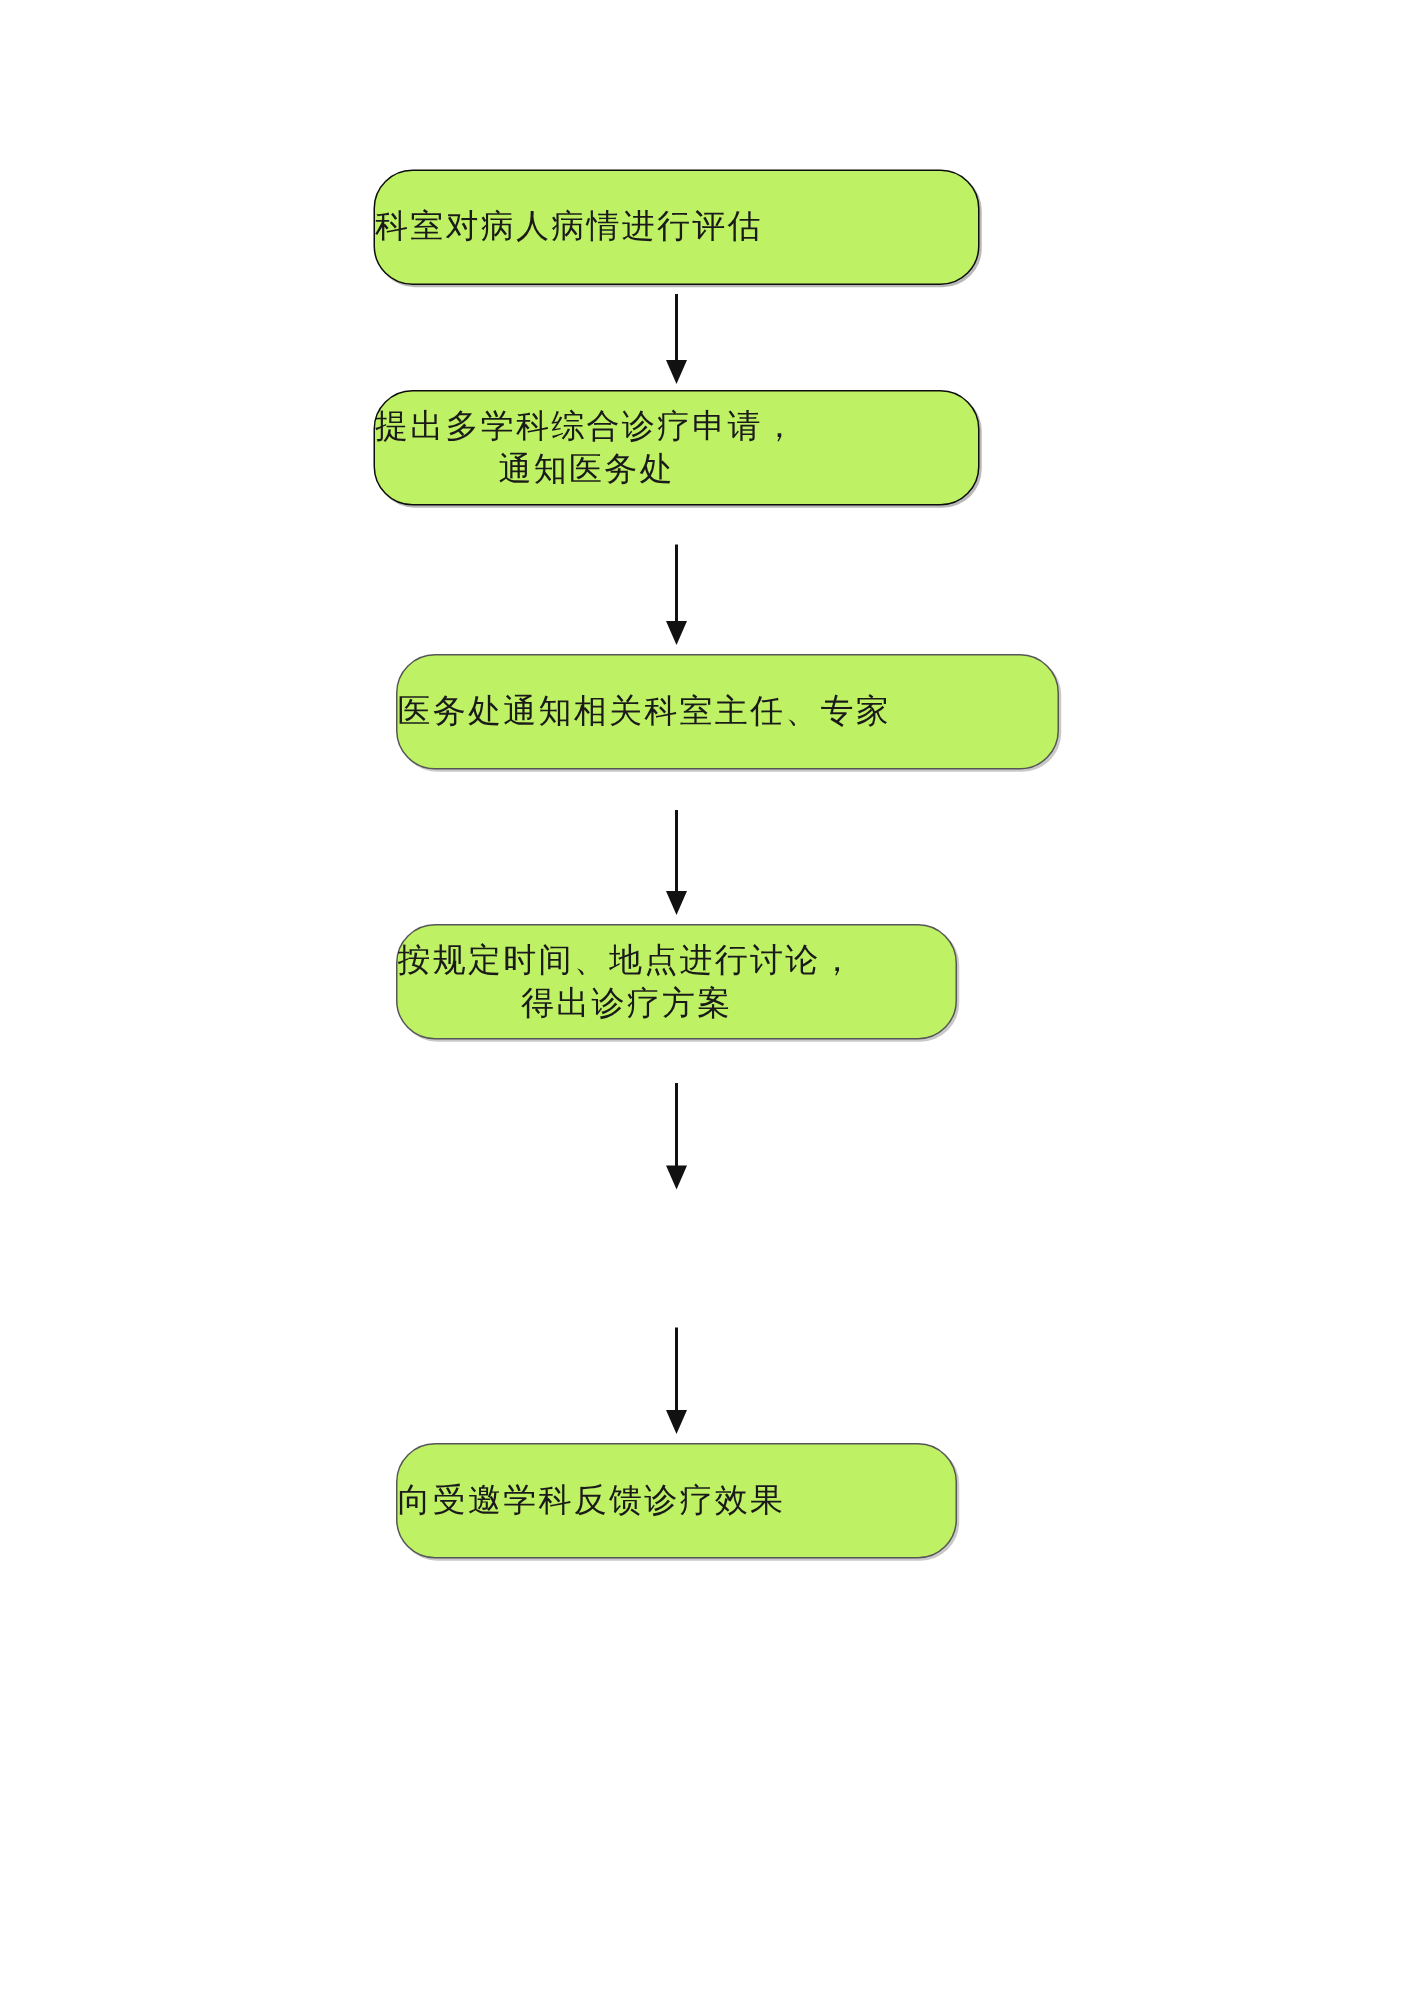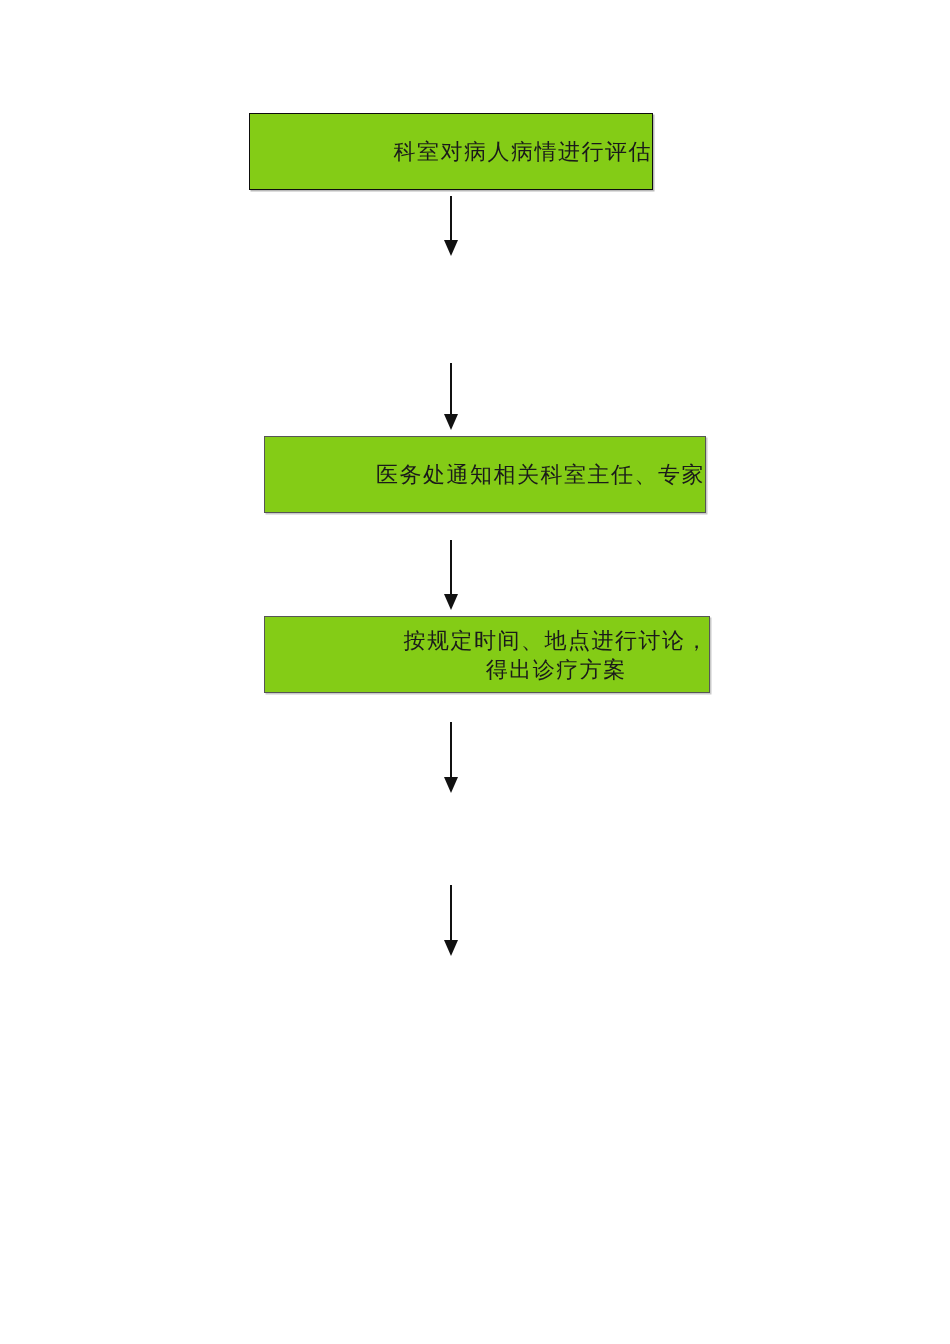--- a/index.html
+++ b/index.html
@@ -14,25 +14,26 @@
   #page {
     position: relative;
     width: 950px;
     height: 1344px;
     background: #ffffff;
     overflow: hidden;
   }
   .flow-box {
     position: absolute;
     box-sizing: border-box;
-    background: #84cc16;
+    background: #bef264;
     display: flex;
     align-items: center;
-    justify-content: flex-end;
+    justify-content: flex-start;
     text-align: center;
+    border-radius: 26px;
   }
   .flow-box .box-text {
     font-size: 22px;
     line-height: 29px;
     color: #1a1a1a;
     letter-spacing: 1.5px;
     white-space: pre-line;
     font-family: "DejaVu Serif", "Liberation Serif", serif;
   }
   
@@ -73,45 +74,52 @@
 
   <div class="flow-box border-dark" style="left: 249px; top: 113px; width: 404px; height: 77px;">
     <span class="box-text">科室对病人病情进行评估</span>
   </div>
 
   <div class="arrow" style="left: 439px; top: 196px; height: 60px;">
     <div class="shaft" style="height: 46px;"></div>
     <div class="head" style="top: 44px;"></div>
   </div>
 
+  <div class="flow-box border-dark" style="left: 249px; top: 260px; width: 404px; height: 77px;">
+    <span class="box-text">提出多学科综合诊疗申请，
+通知医务处</span>
+  </div>
 
   <div class="arrow" style="left: 439px; top: 363px; height: 67px;">
     <div class="shaft" style="height: 53px;"></div>
     <div class="head" style="top: 51px;"></div>
   </div>
 
   <div class="flow-box border-gray" style="left: 264px; top: 436px; width: 442px; height: 77px;">
     <span class="box-text">医务处通知相关科室主任、专家</span>
   </div>
 
   <div class="arrow" style="left: 439px; top: 540px; height: 70px;">
     <div class="shaft" style="height: 56px;"></div>
     <div class="head" style="top: 54px;"></div>
   </div>
 
-  <div class="flow-box border-gray" style="left: 264px; top: 616px; width: 446px; height: 77px;">
+  <div class="flow-box border-gray" style="left: 264px; top: 616px; width: 374px; height: 77px;">
     <span class="box-text">按规定时间、地点进行讨论，
 得出诊疗方案</span>
   </div>
 
   <div class="arrow" style="left: 439px; top: 722px; height: 71px;">
     <div class="shaft" style="height: 57px;"></div>
     <div class="head" style="top: 55px;"></div>
   </div>
 
 
   <div class="arrow" style="left: 439px; top: 885px; height: 71px;">
     <div class="shaft" style="height: 57px;"></div>
     <div class="head" style="top: 55px;"></div>
   </div>
 
+  <div class="flow-box border-gray" style="left: 264px; top: 962px; width: 374px; height: 77px;">
+    <span class="box-text">向受邀学科反馈诊疗效果</span>
+  </div>
 
 </div>
 
 </body></html>

